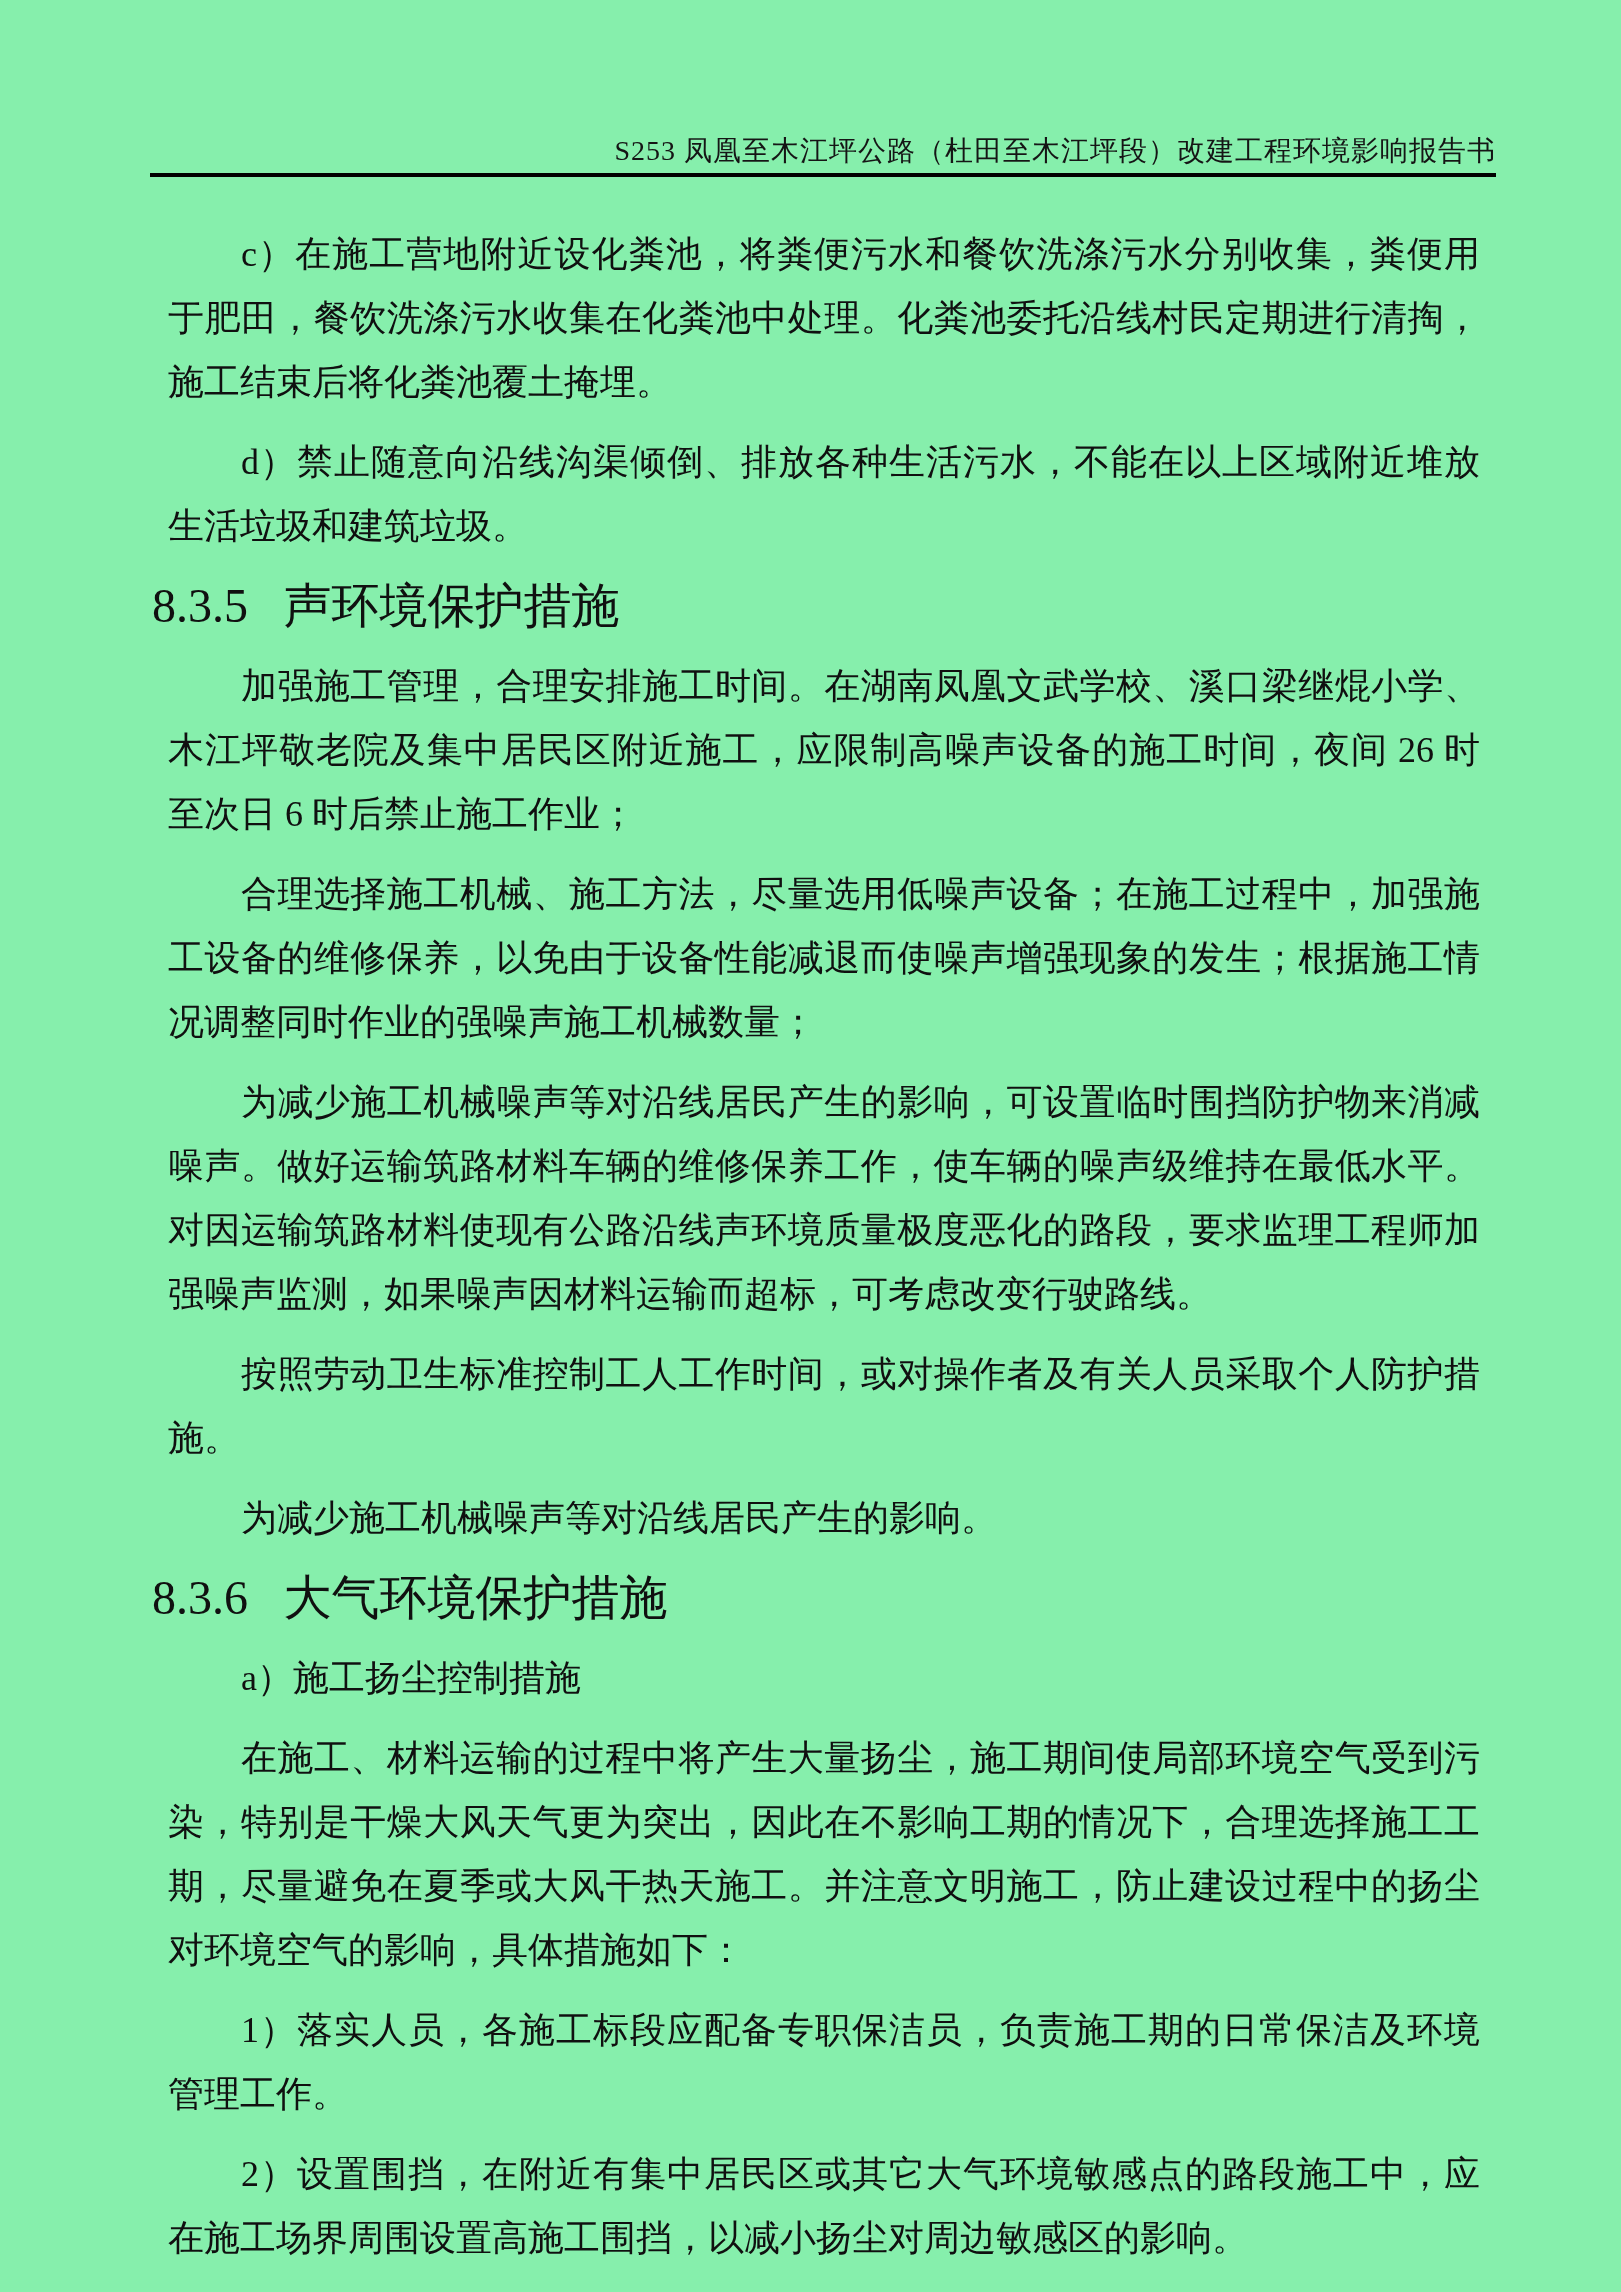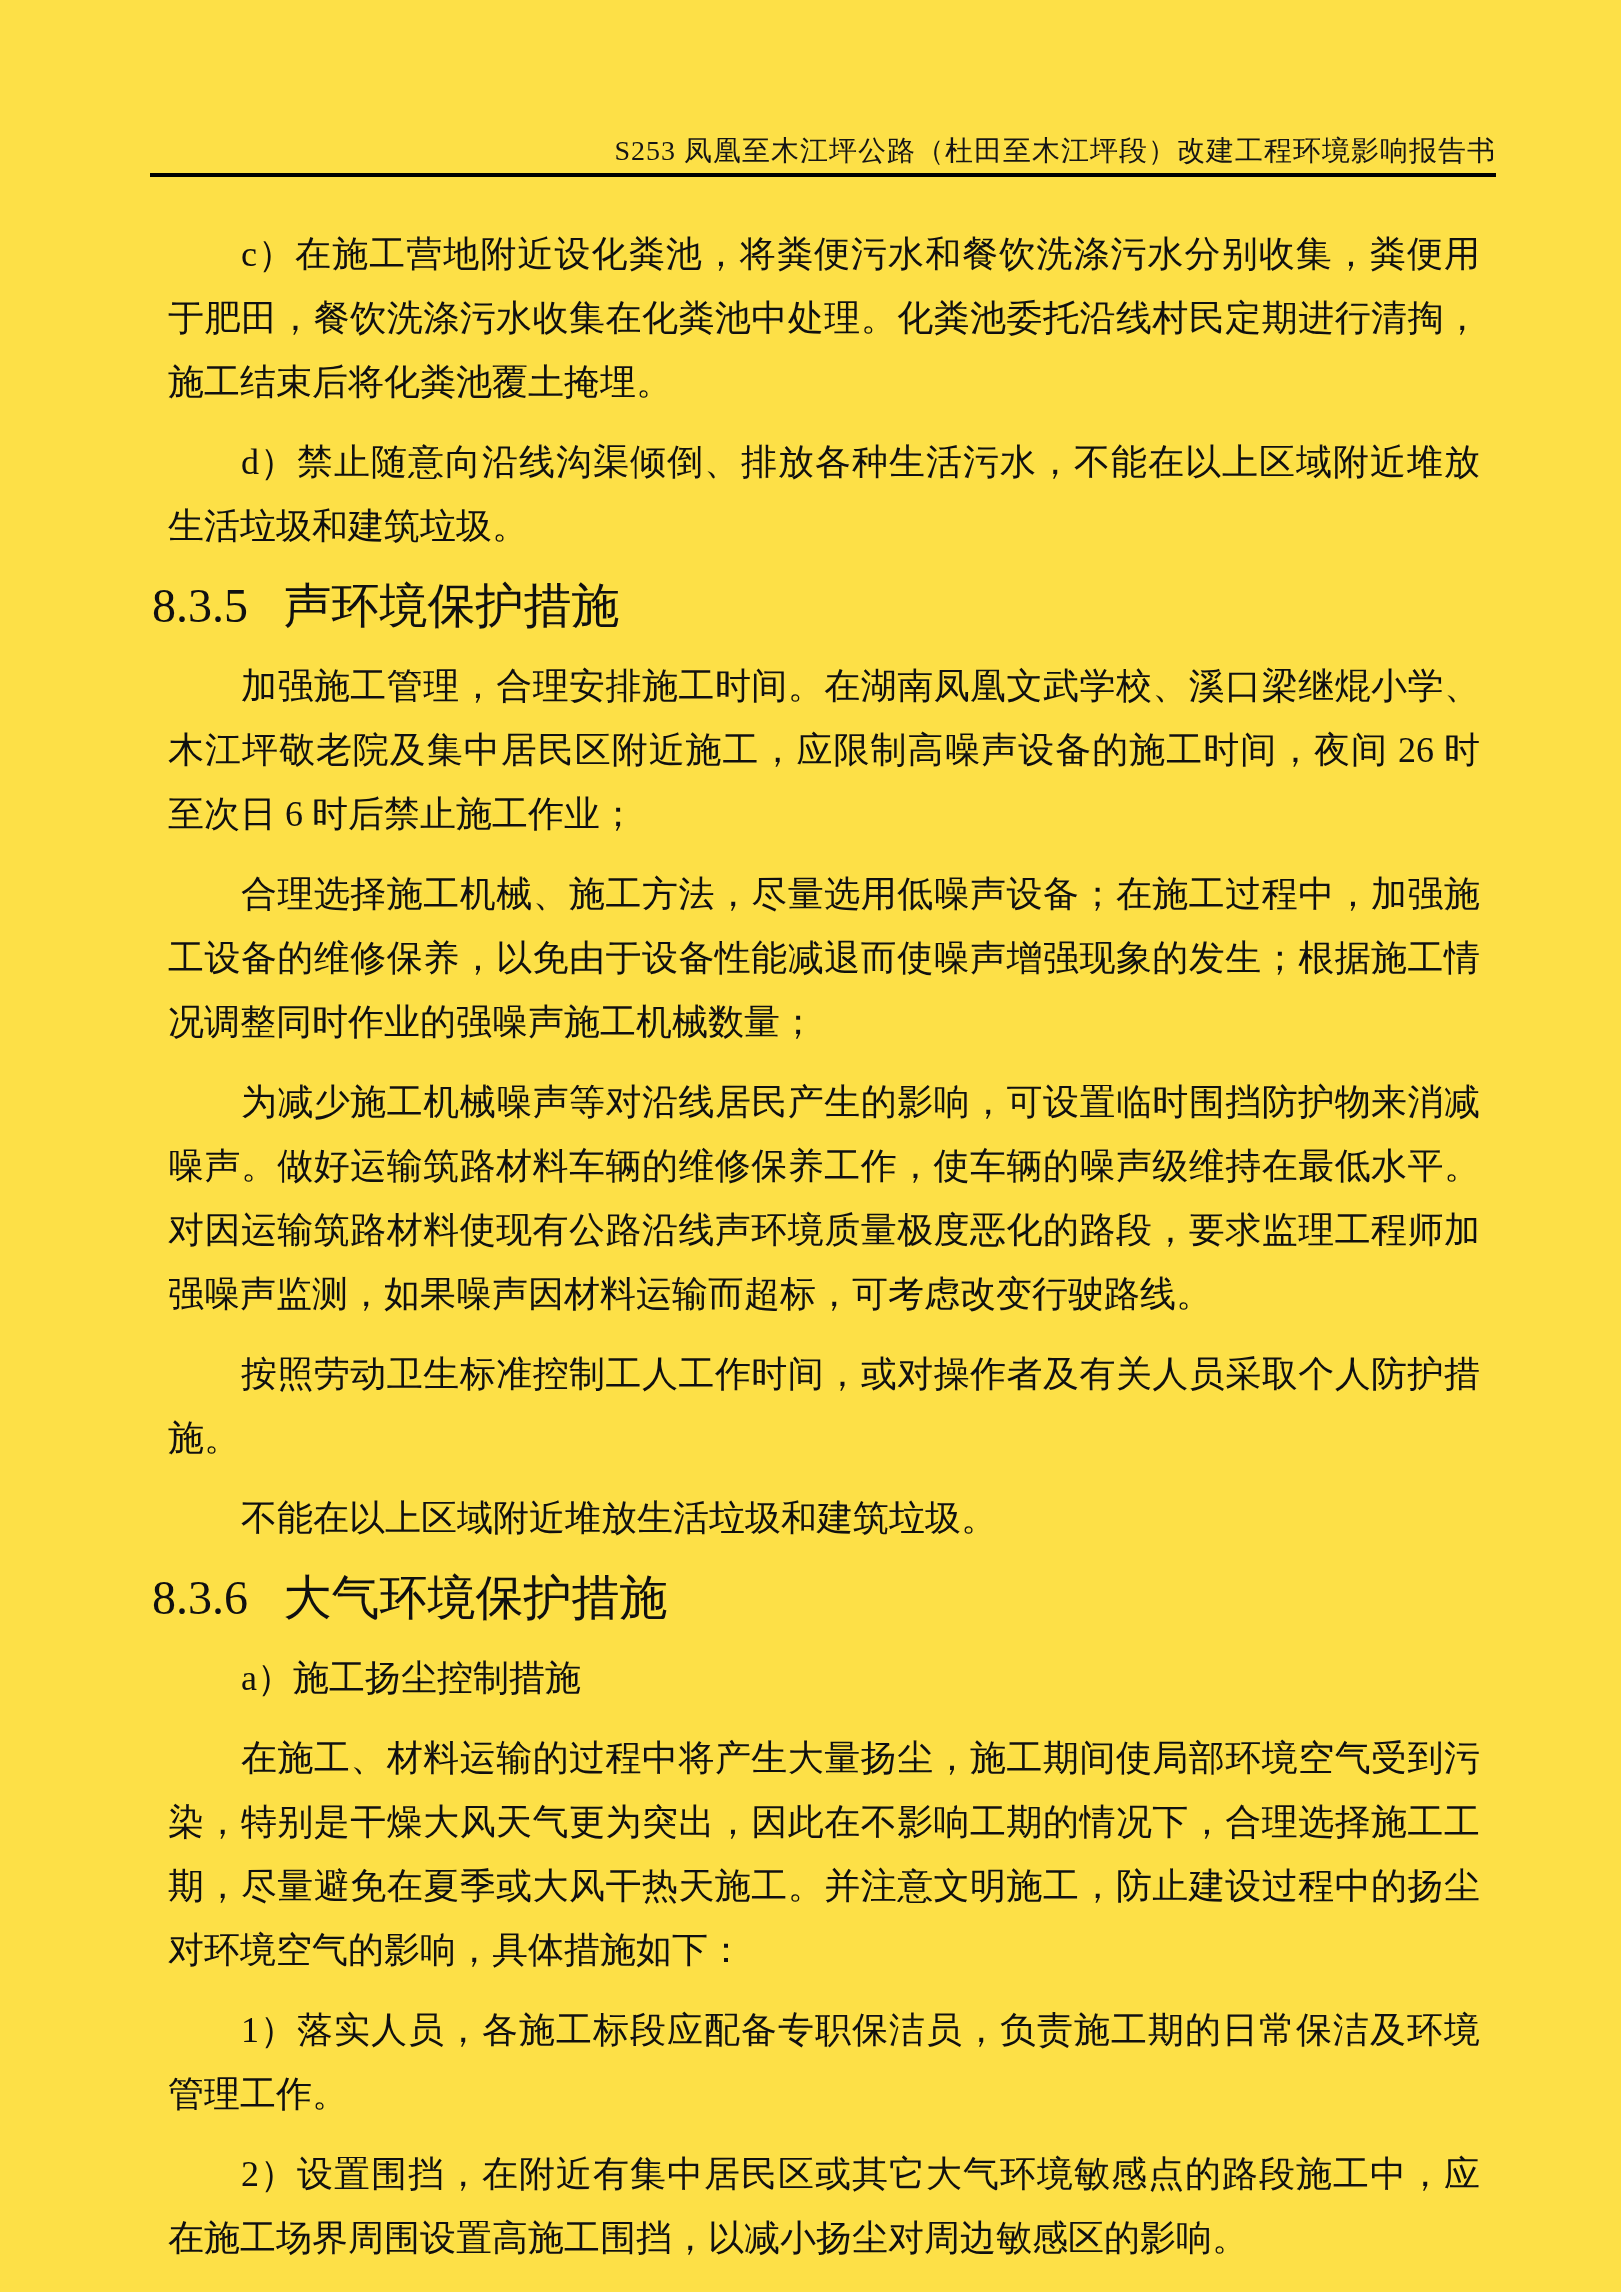--- a/index.html
+++ b/index.html
@@ -4,21 +4,21 @@
 <style>
   html, body {
     margin: 0;
     padding: 0;
     background: #ffffff;
   }
   .page {
     position: relative;
     width: 1621px;
     height: 2293px;
-    background: #fde047;
+    background: #86efac;
     font-family: "Liberation Serif", "DejaVu Serif", serif;
     color: #111111;
     overflow: hidden;
   }
   
   .header {
     position: absolute;
     top: 133px;
     left: 150px;
     width: 1346px;
@@ -88,21 +88,21 @@
     </h3>
 
     <p class="para">加强施工管理，合理安排施工时间。在湖南凤凰文武学校、溪口梁继焜小学、木江坪敬老院及集中居民区附近施工，应限制高噪声设备的施工时间，夜间 26 时至次日 6 时后禁止施工作业；</p>
 
     <p class="para">合理选择施工机械、施工方法，尽量选用低噪声设备；在施工过程中，加强施工设备的维修保养，以免由于设备性能减退而使噪声增强现象的发生；根据施工情况调整同时作业的强噪声施工机械数量；</p>
 
     <p class="para">为减少施工机械噪声等对沿线居民产生的影响，可设置临时围挡防护物来消减噪声。做好运输筑路材料车辆的维修保养工作，使车辆的噪声级维持在最低水平。对因运输筑路材料使现有公路沿线声环境质量极度恶化的路段，要求监理工程师加强噪声监测，如果噪声因材料运输而超标，可考虑改变行驶路线。</p>
 
     <p class="para">按照劳动卫生标准控制工人工作时间，或对操作者及有关人员采取个人防护措施。</p>
 
-    <p class="para">不能在以上区域附近堆放生活垃圾和建筑垃圾。</p>
+    <p class="para">为减少施工机械噪声等对沿线居民产生的影响。</p>
 
     <h3 class="heading">
       <span class="hnum">8.3.6</span>
       <span class="htitle">大气环境保护措施</span>
     </h3>
 
     <p class="para">a）施工扬尘控制措施</p>
 
     <p class="para">在施工、材料运输的过程中将产生大量扬尘，施工期间使局部环境空气受到污染，特别是干燥大风天气更为突出，因此在不影响工期的情况下，合理选择施工工期，尽量避免在夏季或大风干热天施工。并注意文明施工，防止建设过程中的扬尘对环境空气的影响，具体措施如下：</p>
 

